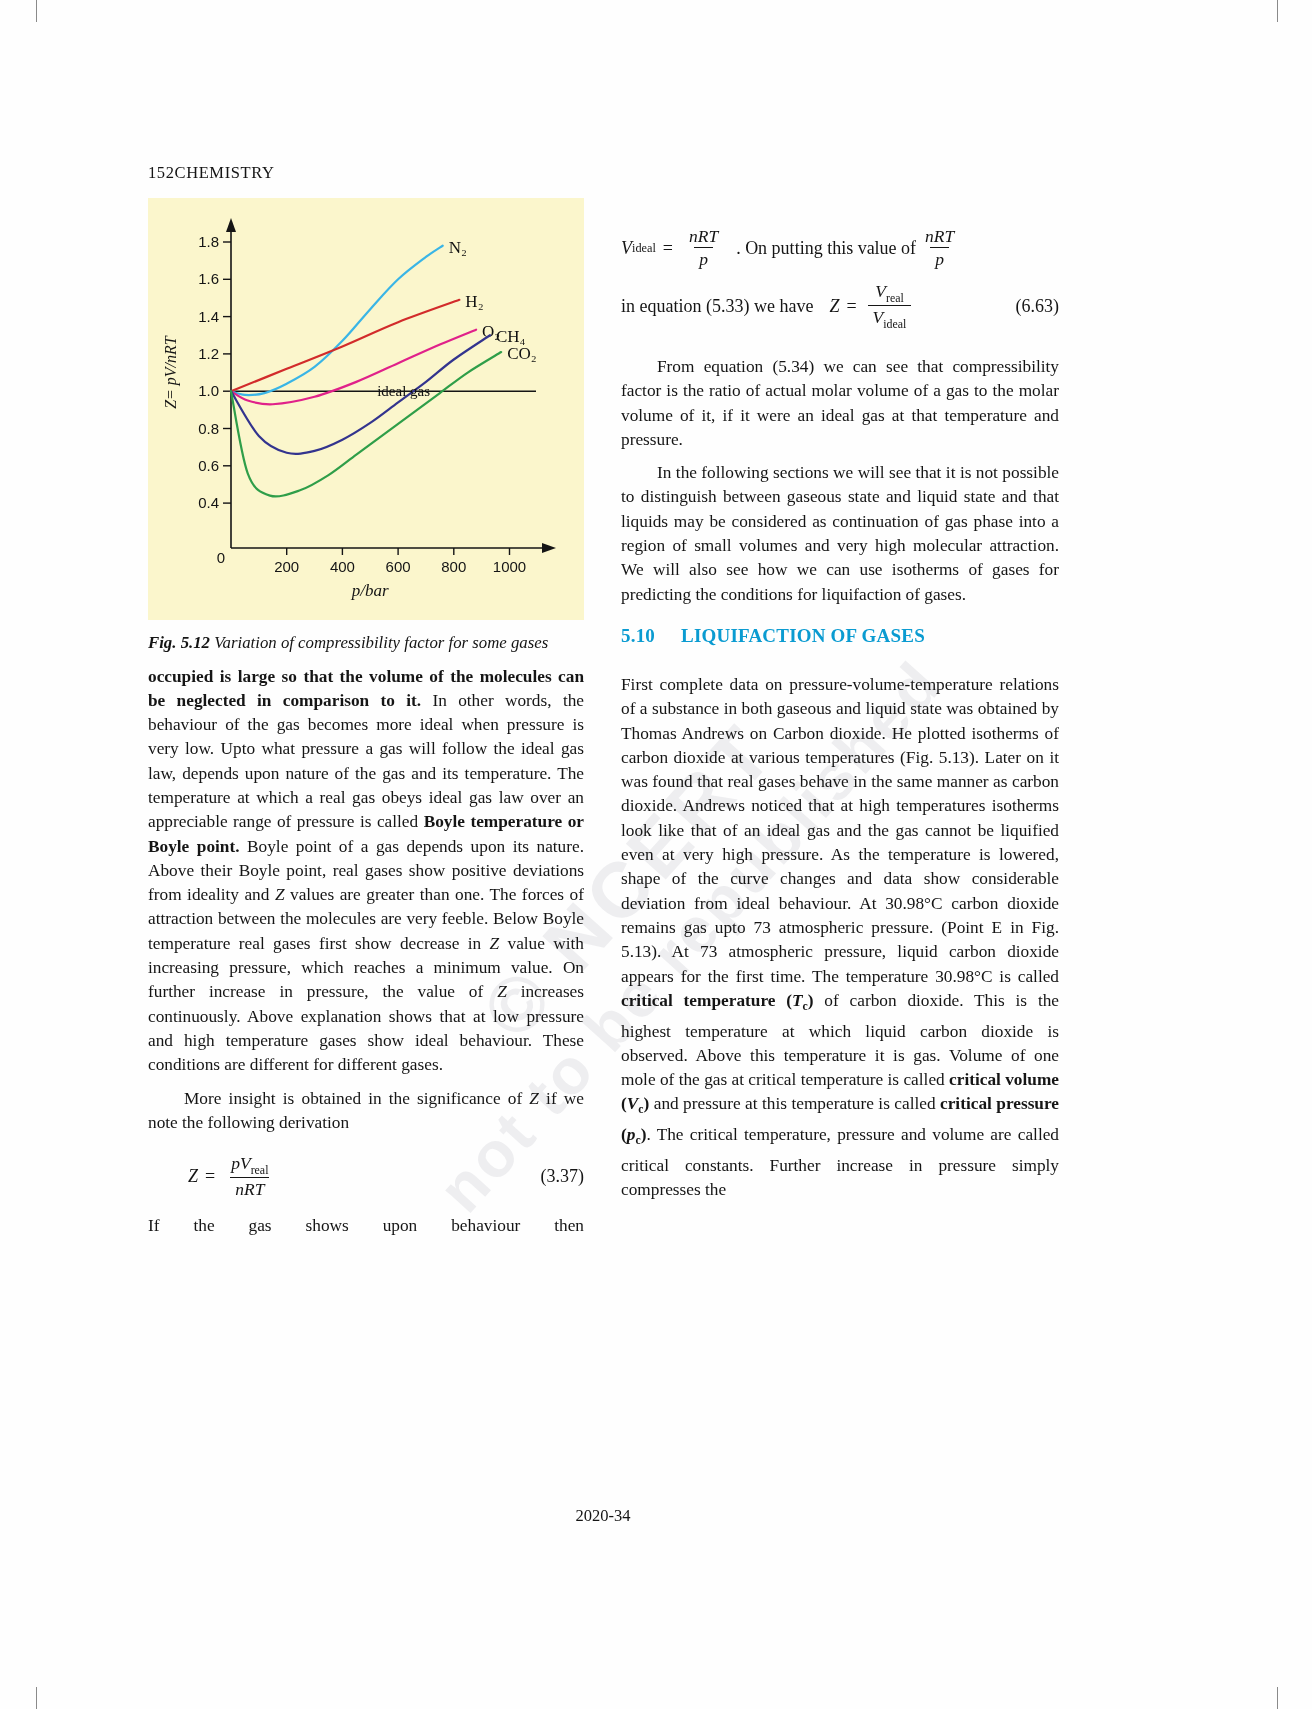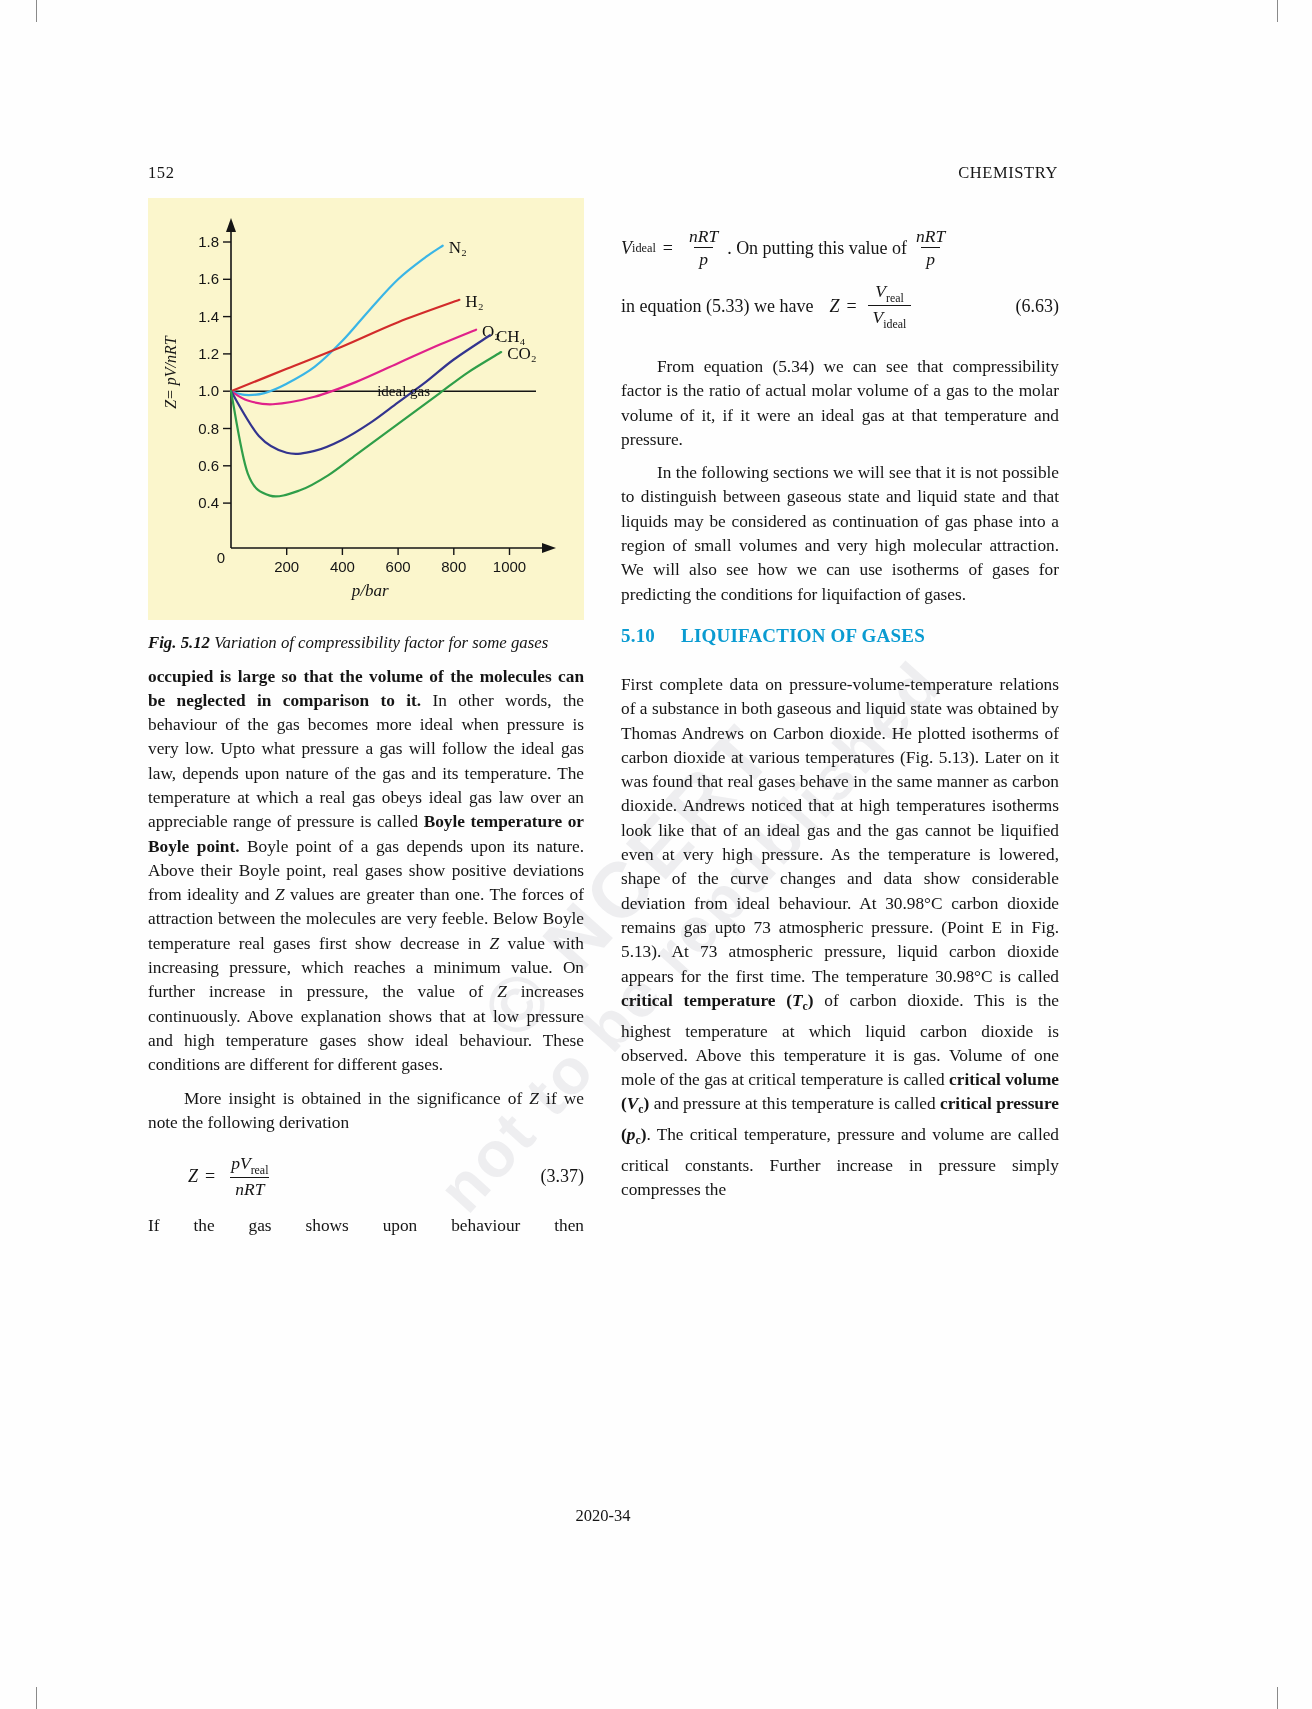--- a/index.html
+++ b/index.html
@@ -19,21 +19,21 @@
     transform:translate(-50%,-50%) rotate(-48deg);
     text-align:center;color:rgba(95,100,115,0.10);
     font-family:"Liberation Sans",sans-serif;font-weight:bold;
     white-space:nowrap;pointer-events:none;
   }
   .watermark .w1{font-size:78px;letter-spacing:6px}
   .watermark .w2{font-size:64px;letter-spacing:3px}
 
   header{
     position:absolute;left:148px;top:163px;width:910px;
-    display:flex;justify-content:space-between;
+    display:flex;
     font-size:16.5px;letter-spacing:0.6px;
   }
 
   .col-left{position:absolute;left:148px;top:198px;width:436px}
   .col-right{position:absolute;left:621px;top:205px;width:438px}
 
   .chart-panel{margin:0;width:436px;height:422px;background:var(--panel-bg,#fbf6cc)}
 
   .caption{font-size:16.8px;line-height:22.5px;margin:12px 0 10px;
     padding-left:104px;text-indent:-104px}
@@ -43,21 +43,21 @@
   .spread{text-align:justify;text-align-last:justify;margin-top:12px}
 
   .r-b{font-weight:bold}
   .r-i{font-style:italic}
   .r-bi{font-weight:bold;font-style:italic}
   sub{font-size:68%}
   sub.r-bsub{font-weight:bold}
 
   .it{font-style:italic}
   .op{margin:0 7px}
-  .eqtext{}
+  .eqtext{margin-left:9px}
   .eqnum{font-style:normal}
   .push{margin-left:auto}
 
   .frac{display:inline-flex;flex-direction:column;align-items:center;
     margin:0 4px;line-height:1.2;font-size:17.5px;text-align:left}
   .frac .den{border-top:1.4px solid #151515;padding:1px 5px 0}
   .frac .num{padding:0 5px}
 
   .equation{font-size:18px}
   .eq533{display:flex;align-items:center;margin:18px 0 14px;padding-left:40px}

